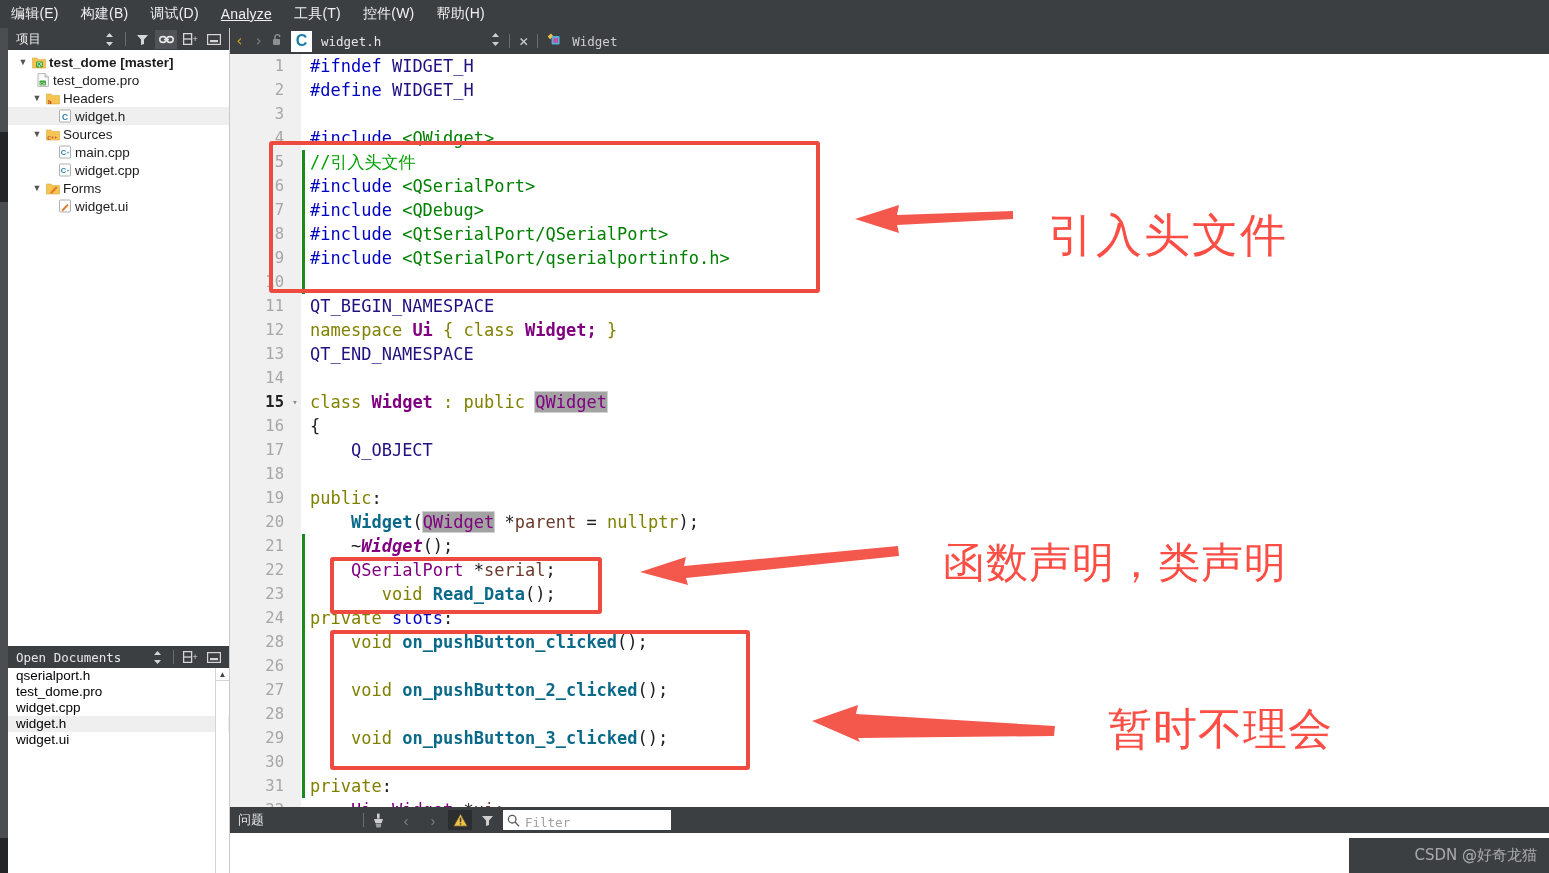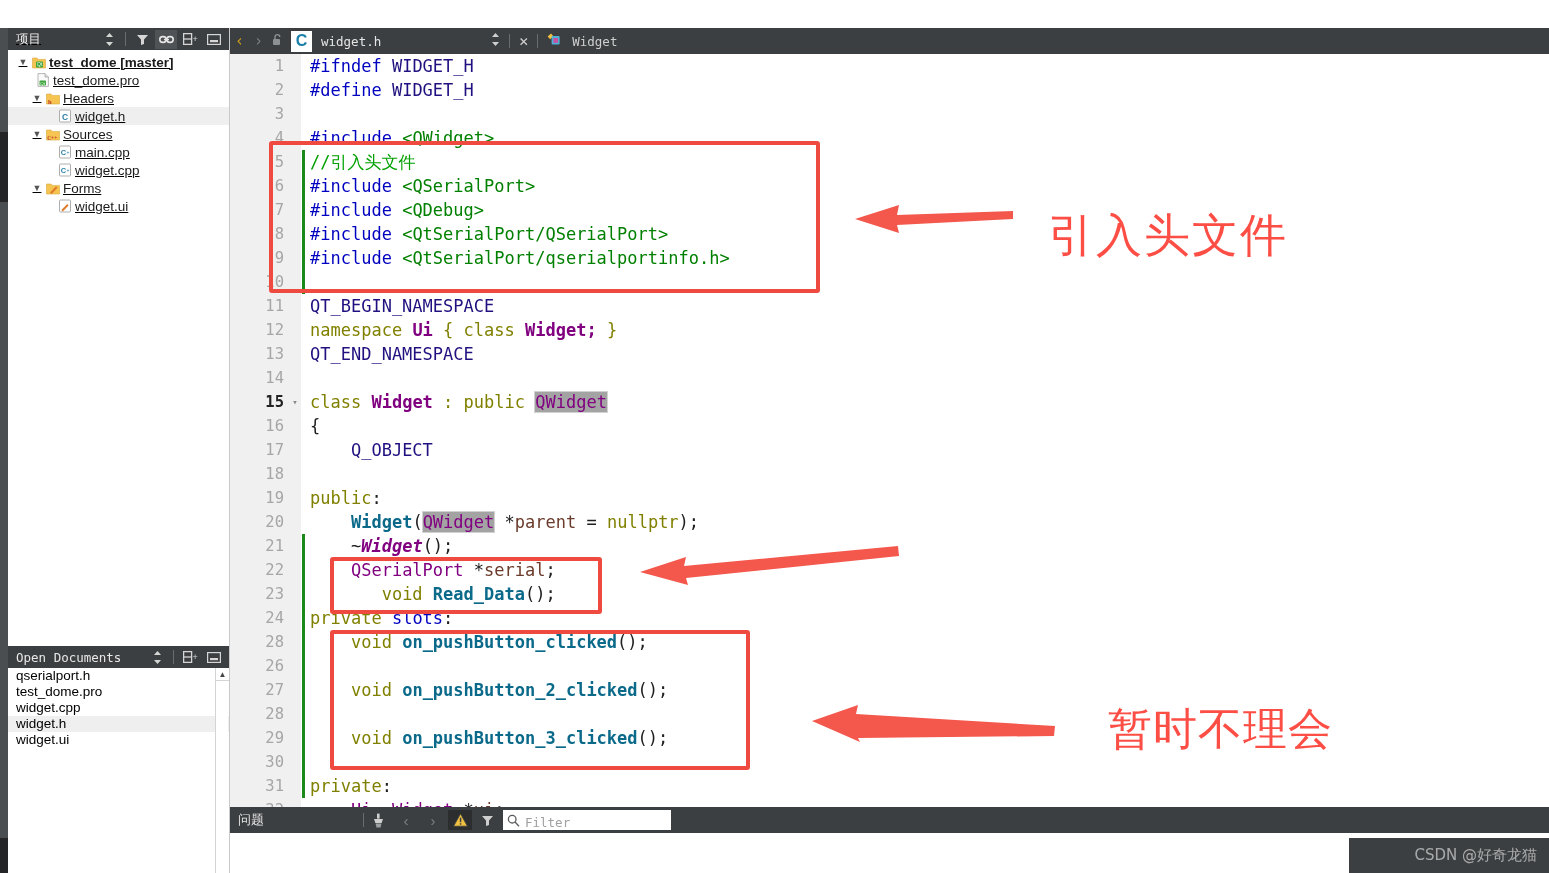--- a/index.html
+++ b/index.html
@@ -24,21 +24,21 @@
   
   .leftstrip {
     position: absolute; left: 0; top: 28px; width: 8px; height: 845px;
     background: #4b4e50;
   }
   .leftstrip .sel { position: absolute; left: 0; top: 104px; width: 8px; height: 70px; background: #232527; }
   .leftstrip .sel2 { position: absolute; left: 0; top: 810px; width: 8px; height: 35px; background: #232527; }
 
   .projpanel {
     position: absolute; left: 8px; top: 28px; width: 222px; height: 618px;
-    background: #fff; border-right: 1px solid #c9c9c9; text-decoration: underline;
+    background: #fff; border-right: 1px solid #c9c9c9;
   }
   .panelbar {
     height: 22px; background: #3c3f41; color: #e8e8e8;
     display: flex; align-items: center; font-size: 12.5px;
     font-family: "DejaVu Sans Mono", monospace;
   }
   .panelbar .ptitle { padding-left: 8px; flex: 1; white-space: nowrap; }
   .panelbar .picons { display: flex; align-items: center; gap: 2px; padding-right: 4px; }
   .picon { width: 22px; height: 19px; display: flex; align-items: center; justify-content: center; color: #d6d6d6; }
   .picon.active { background: #4f5355; }
@@ -148,20 +148,29 @@
     color: #ffffff; opacity: .55; font-size: 15px;
     font-family: "DejaVu Sans", sans-serif;
   }
   .wmbg { position: absolute; right: 0px; top: 838px; width: 200px; height: 35px; background: #3c3f41; }
 </style>
 </head>
 <body>
 
 <div id="app">
 
+  <div class="menubar">
+    <div class="menu-item"><span>编辑(E)</span></div>
+    <div class="menu-item"><span>构建(B)</span></div>
+    <div class="menu-item"><span>调试(D)</span></div>
+    <div class="menu-item"><span class="mn">Analyze</span></div>
+    <div class="menu-item"><span>工具(T)</span></div>
+    <div class="menu-item"><span>控件(W)</span></div>
+    <div class="menu-item"><span>帮助(H)</span></div>
+  </div>
 
   <div class="leftstrip">
     <div class="sel"></div>
     <div class="sel2"></div>
   </div>
 
   <div class="projpanel">
     <div class="panelbar">
       <div class="ptitle">项目</div>
       <div class="picons">
@@ -423,20 +432,21 @@
   <div class="redbox" style="left:330px; top:630px; width:420px; height:140px;"></div>
 
   <svg class="annot" style="left:855px; top:195px; width:160px; height:42px;" viewBox="0 0 160 42">
     <path d="M0 24 L44 10 L42 20 L158 16 L158 24 L42 30 L44 38 Z" fill="#f4574c"></path>
   </svg>
   <div class="annot" style="left:1048px; top:205px; font-size:46px; font-weight:400; letter-spacing:2px;">引入头文件</div>
 
   <svg class="annot" style="left:640px; top:545px; width:260px; height:40px;" viewBox="0 0 260 40">
     <path d="M0 27 L46 12 L44 21 L258 1 L259 11 L46 33 L48 40 Z" fill="#f4574c"></path>
   </svg>
+  <div class="annot" style="left:943px; top:535px; font-size:42px; letter-spacing:1px;">函数声明，类声明</div>
 
   <svg class="annot" style="left:812px; top:700px; width:245px; height:42px;" viewBox="0 0 245 42">
     <path d="M0 21 L46 5 L44 14 L243 26 L242 36 L46 38 L48 42 Z" fill="#f4574c"></path>
   </svg>
   <div class="annot" style="left:1108px; top:700px; font-size:44px; letter-spacing:1px;">暂时不理会</div>
 
   <div class="bottombar">
     <div class="bb-title">问题</div>
     <div class="vsep"></div>
     <div class="bb-icons">

